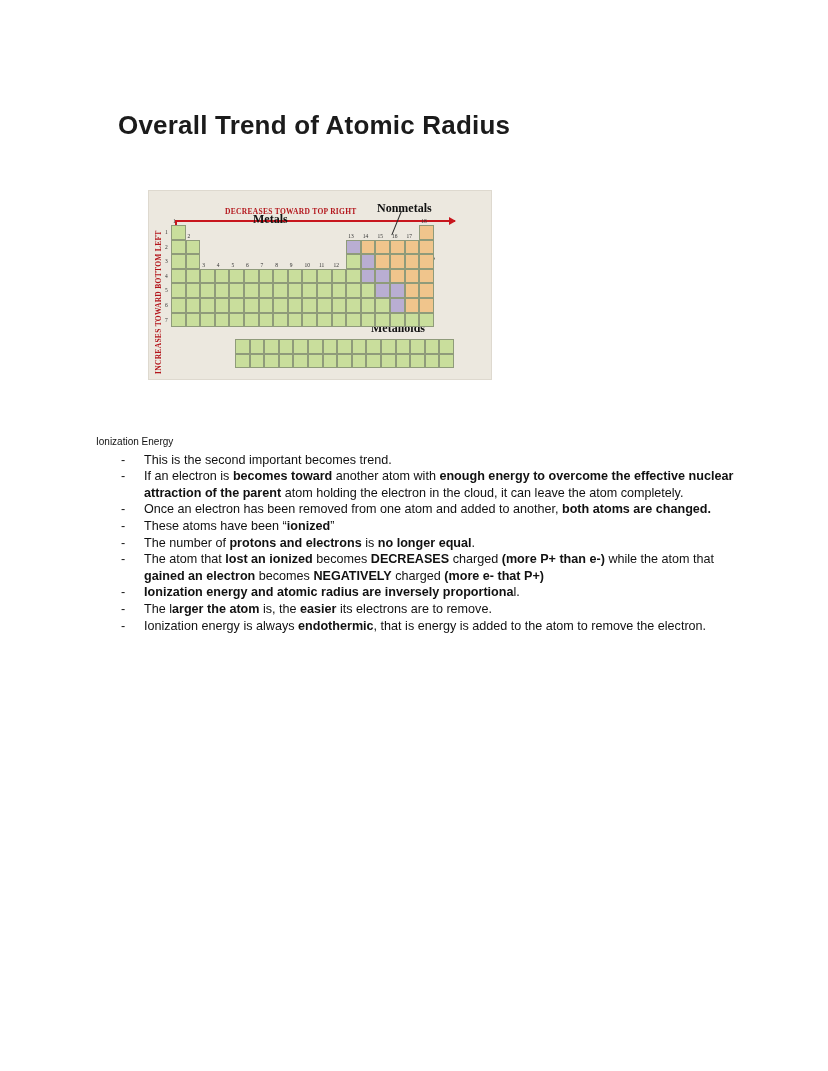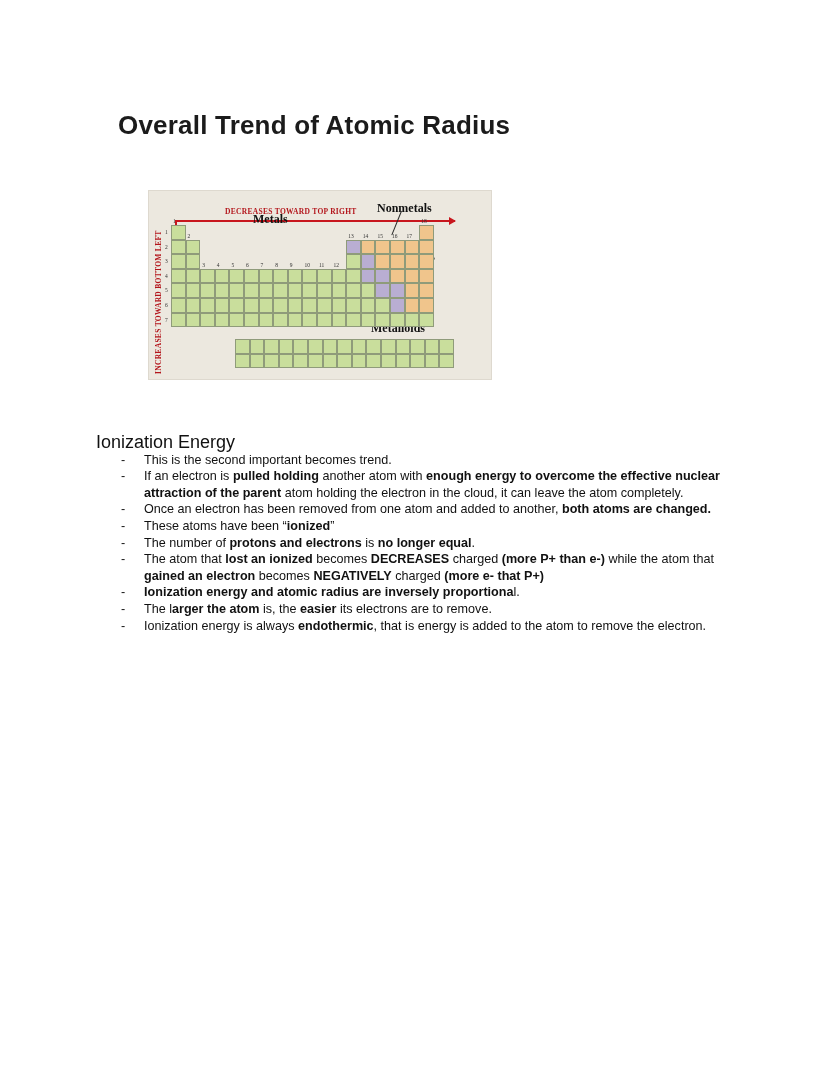--- a/index.html
+++ b/index.html
@@ -150,21 +150,21 @@
     position: absolute;
     left: 96px;
     top: 434px;
     width: 640px;
     font-size: 12.6px;
     line-height: 16.6px;
     color: #111;
   }
   .section-head {
     margin: 0 0 1px 0;
-    font-size: 18px;
+    font-size: 10px;
   }
   ul.bullets {
     list-style: none;
     margin: 0;
     padding: 0;
   }
   ul.bullets > li {
     position: relative;
     padding-left: 48px;
     margin: 0 0 0 0;
@@ -350,21 +350,21 @@
           <div class="cell c-metal" style="left: 189.8px; top: 14.6px;"></div>
           <div class="cell c-metal" style="left: 204.4px; top: 14.6px;"></div>
         </div>
     </div>
   </div>
 
   <div class="content">
     <p class="section-head">Ionization Energy</p>
     <ul class="bullets" id="bullet-list">
         <li><span>This is the second important becomes trend.</span></li>
-        <li><span>If an electron is </span><b>pulled holding</b><span> another atom with </span><b>enough energy to overcome the effective nuclear attraction of the parent</b><span> atom holding the electron in the cloud, it can leave the atom completely.</span></li>
+        <li><span>If an electron is </span><b>becomes toward</b><span> another atom with </span><b>enough energy to overcome the effective nuclear attraction of the parent</b><span> atom holding the electron in the cloud, it can leave the atom completely.</span></li>
         <li><span>Once an electron has been removed from one atom and added to another, </span><b>both atoms are changed.</b></li>
         <li><span>These atoms have been “</span><b>ionized</b><span>”</span></li>
         <li><span>The number of </span><b>protons and electrons</b><span> is </span><b>no longer equal</b><span>.</span></li>
         <li><span>The atom that </span><b>lost an ionized</b><span> becomes </span><b>DECREASES</b><span> charged </span><b>(more P+ than e-)</b><span> while the atom that </span><b>gained an electron</b><span> becomes </span><b>NEGATIVELY</b><span> charged </span><b>(more e- that P+)</b></li>
         <li><b>Ionization energy and atomic radius are inversely proportiona</b><span>l.</span></li>
         <li><span>The l</span><b>arger the atom</b><span> is, the </span><b>easier</b><span> its electrons are to remove.</span></li>
         <li><span>Ionization energy is always </span><b>endothermic</b><span>, that is energy is added to the atom to remove the electron.</span></li>
       </ul>
   </div>
 

